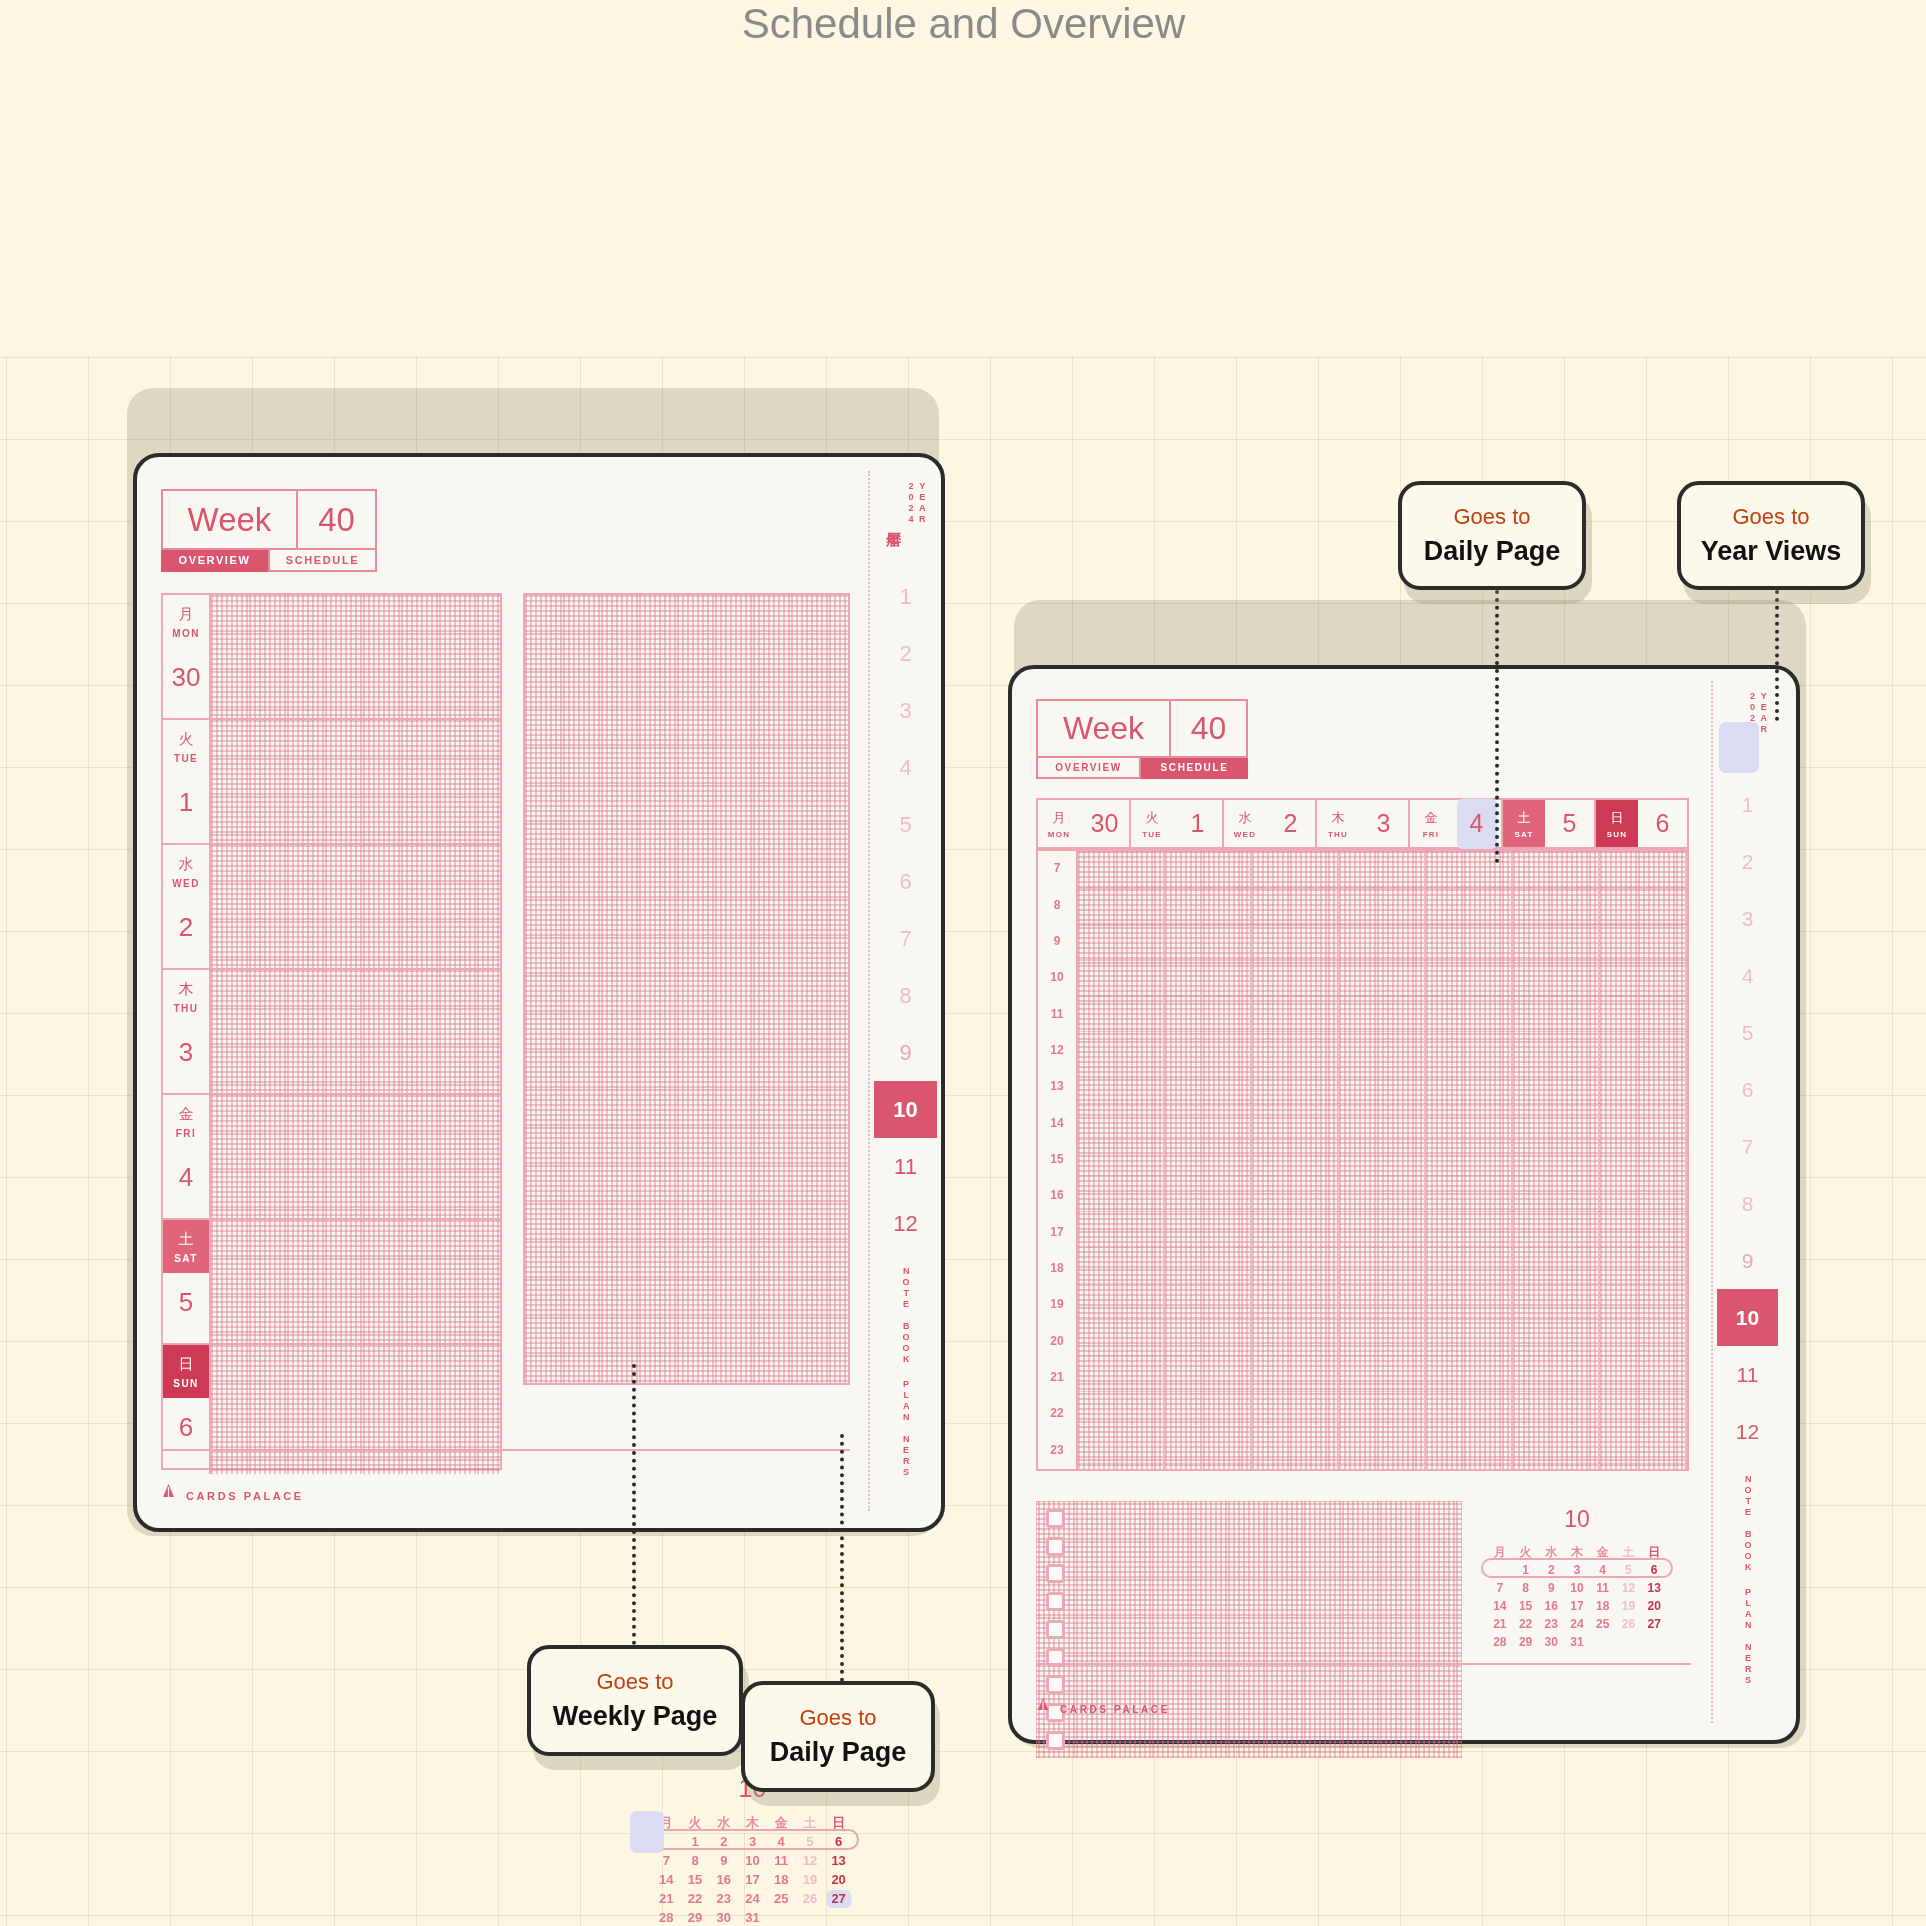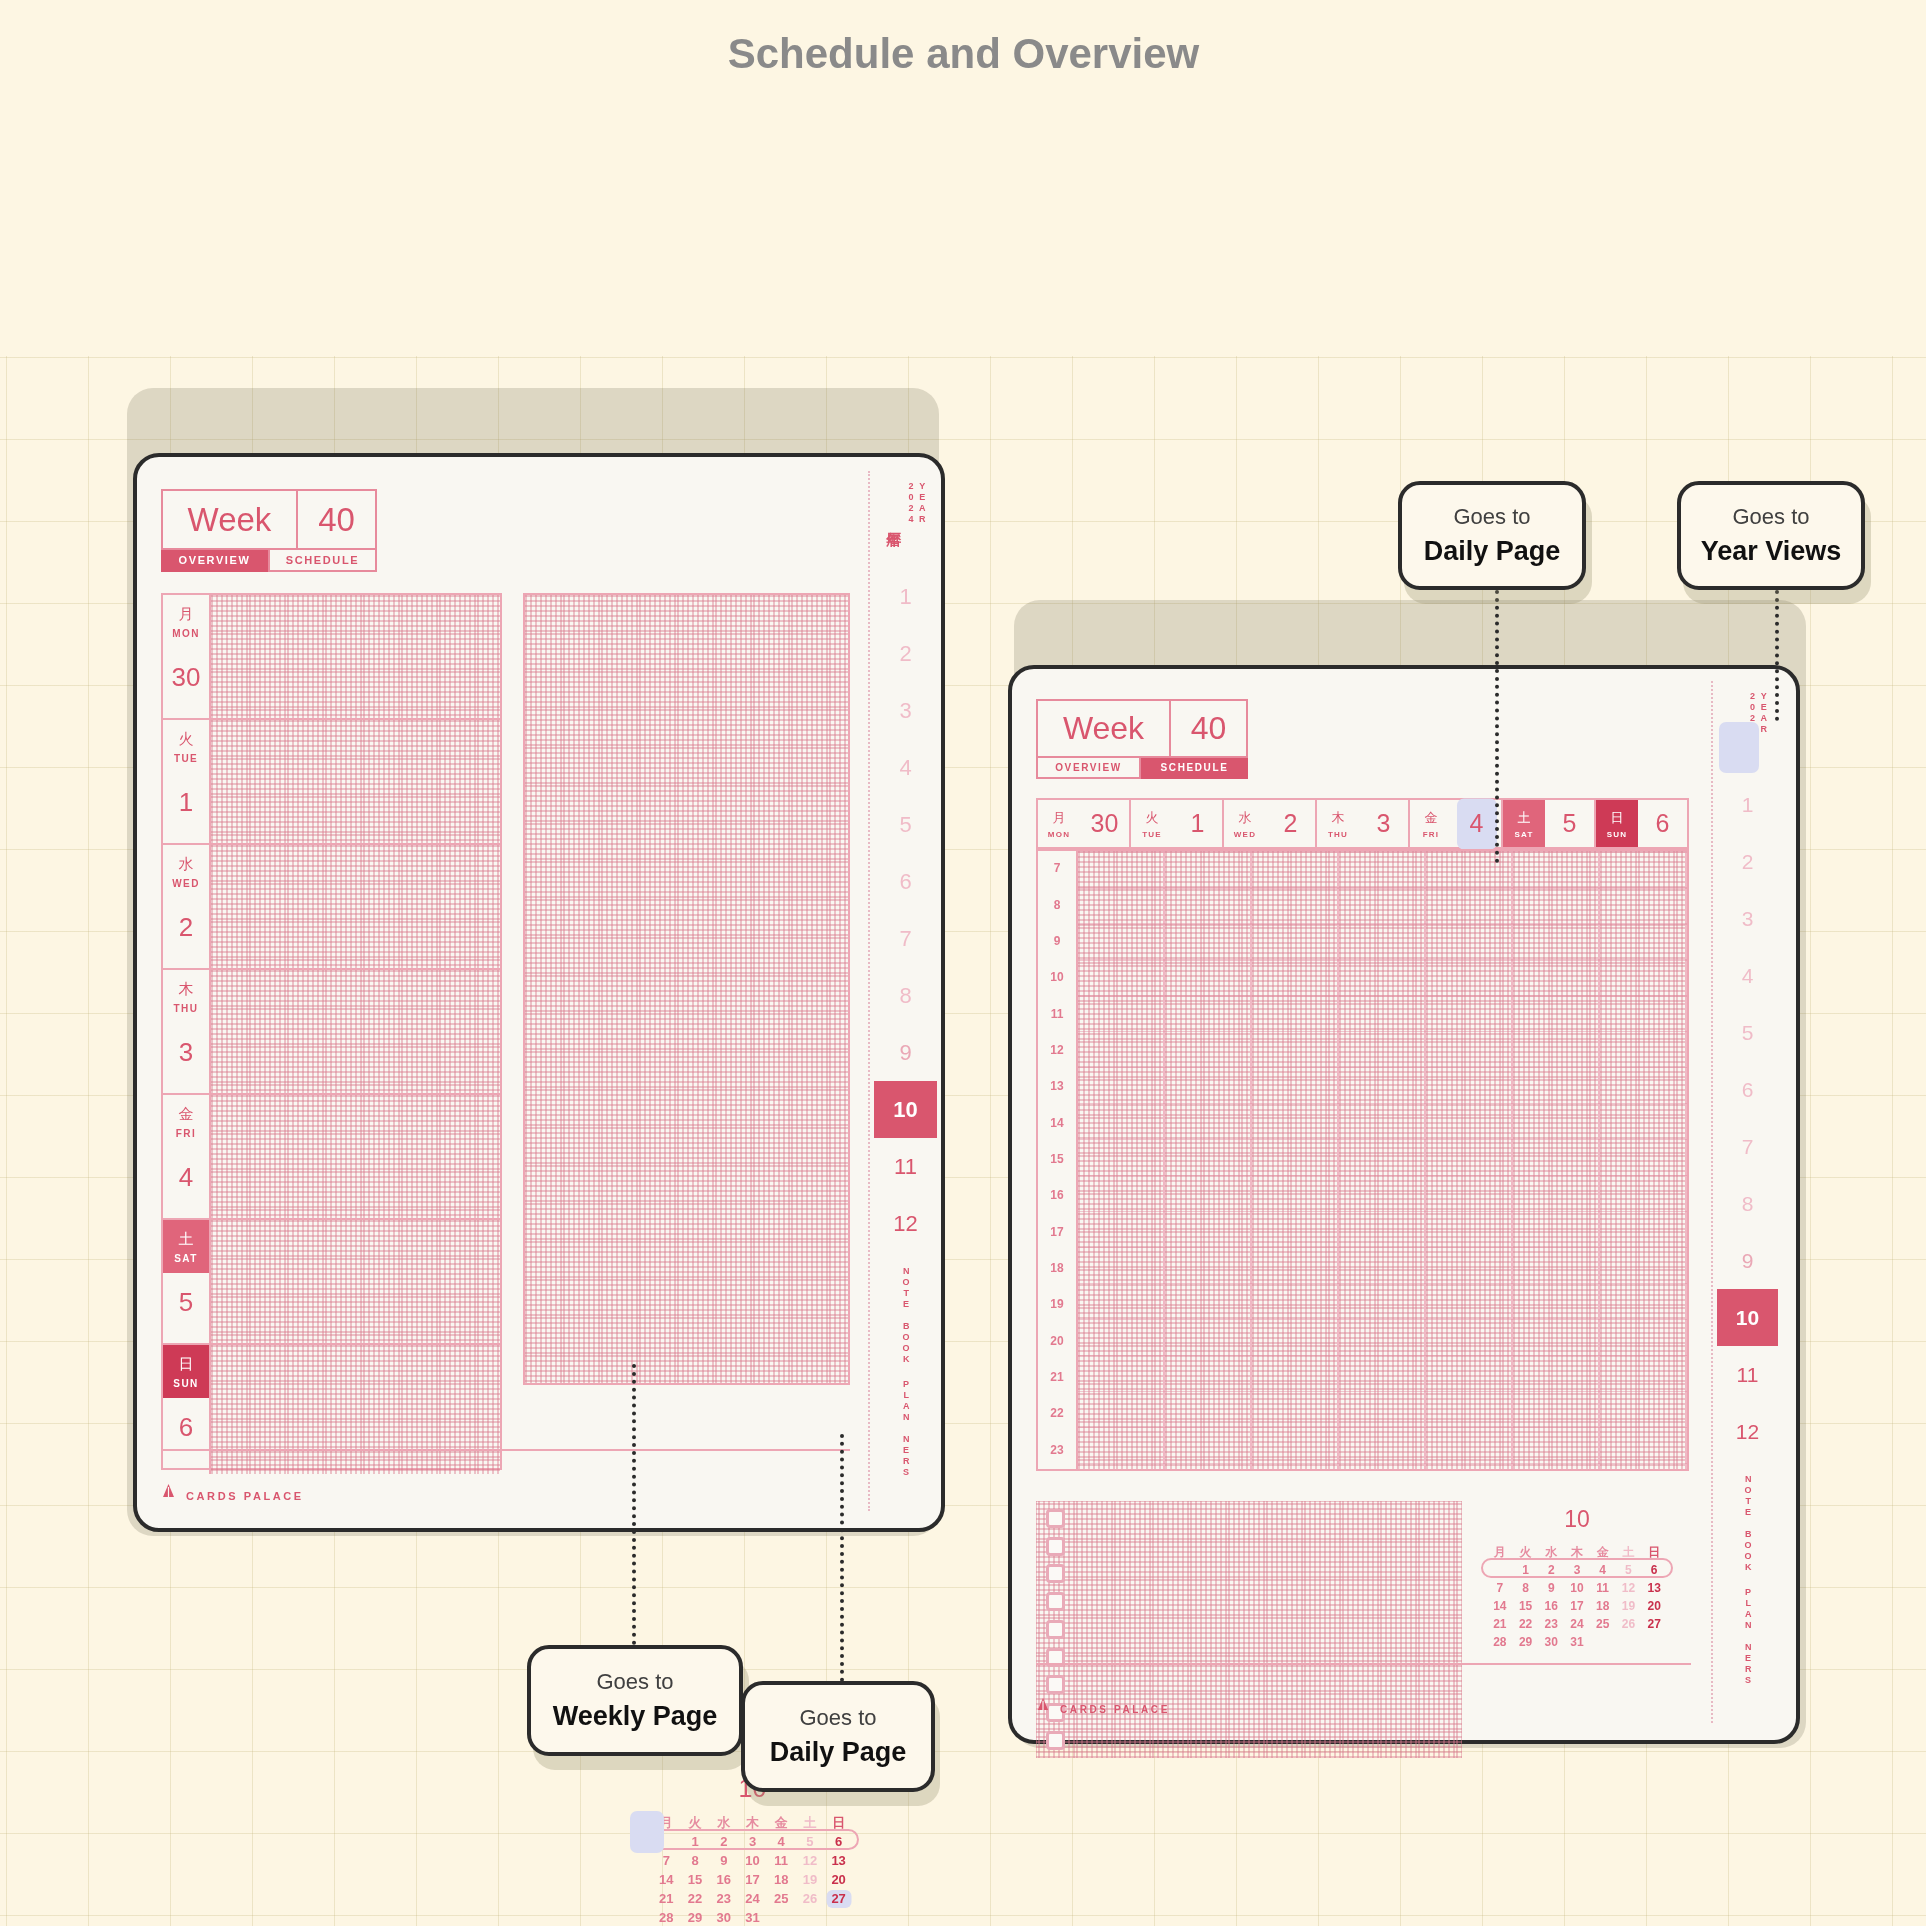--- a/index.html
+++ b/index.html
@@ -27,22 +27,21 @@
     background:#fdf6e3;
   }
 
   
   #title-block { position:absolute; left:0; top:0; width:1927px; text-align:center; }
   #page-title {
     margin-top:141px;
     font-size:62px; font-weight:bold; color:#111; letter-spacing:-0.5px;
   }
   #page-subtitle {
-    margin-top:30px;
-    font-size:42px; color:#8a8a8a; font-weight:bold;
+    font-size:42px; color:#8a8a8a; font-weight:normal;
   }
 
   
   .planner {
     position:absolute;
     background:#f9f7f2;
     border:4px solid #2b2b2b;
     border-radius:26px;
   }
   .planner-shadow {
@@ -161,21 +160,21 @@
       rgba(226,140,160,.38) 0 1.5px, transparent 1.5px 47px); }
 
   
   .checkbox-panel { position:absolute; border:2px solid transparent; }
   .cb { position:absolute; border:3px solid #e9aab8; border-radius:4px; background:#fbf9f6; }
 
   
   .callout { position:absolute; border:4px solid #2b2b2b; border-radius:22px;
     background:#fdf8ec; display:flex; flex-direction:column; align-items:center; justify-content:center; }
   .callout-shadow { position:absolute; background:rgba(150,143,110,.30); border-radius:22px; }
-  .co-pre { color:#404040; }
+  .co-pre { color:#c2410c; }
   .co-main { color:#111; font-weight:bold; }
   .leader { position:absolute; border-left:4px dotted #2b2b2b; }
 </style>
 </head>
 <body>
 
 <div id="grid-bg"></div>
 <div id="grid-mask"></div>
 
 <div id="title-block">

